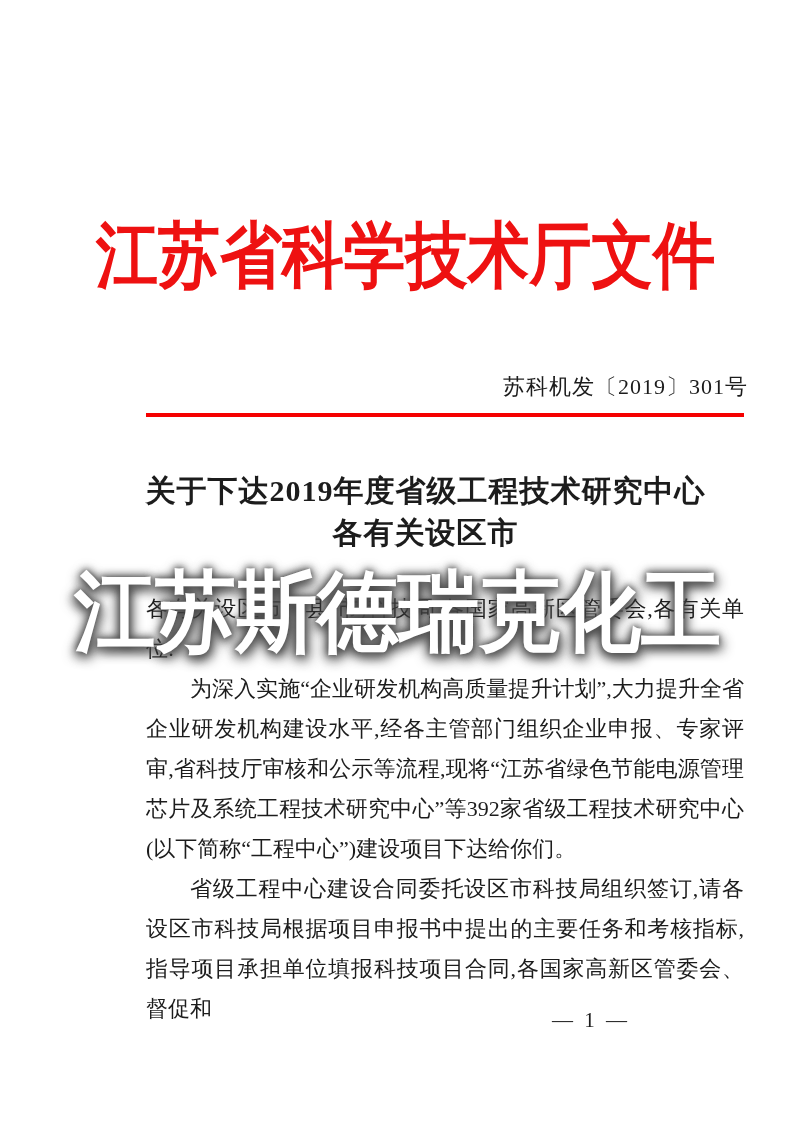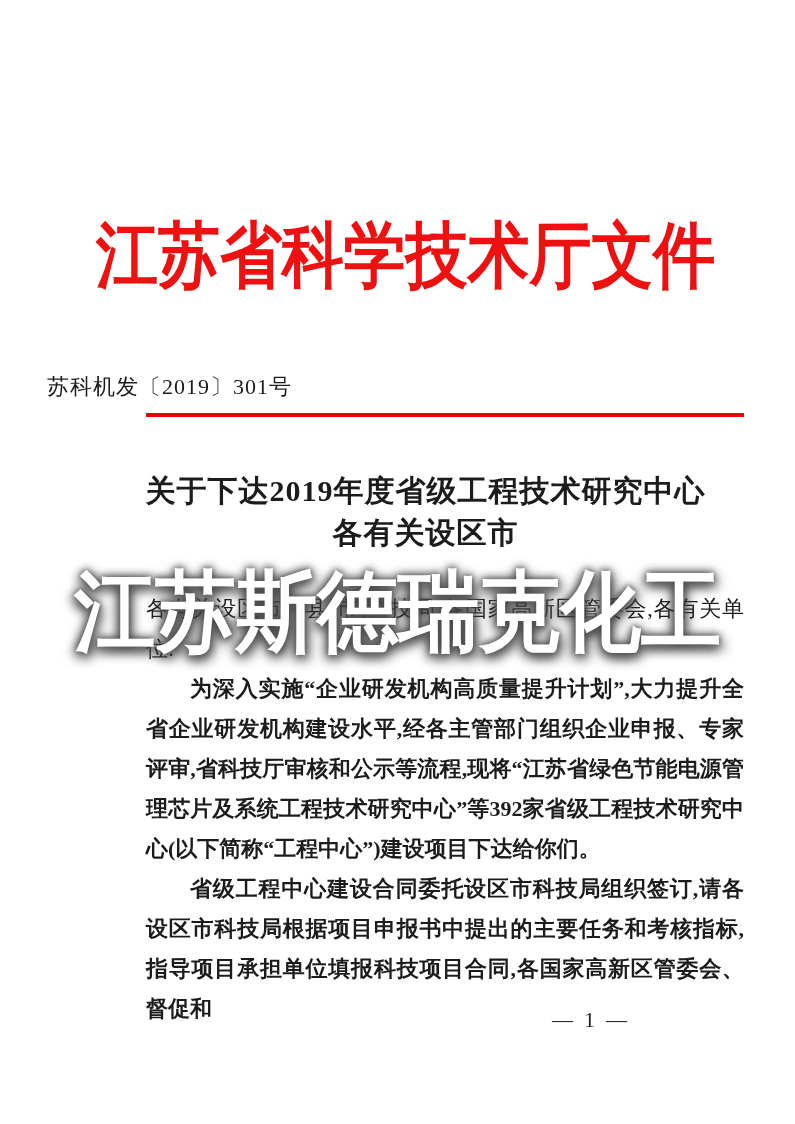--- a/index.html
+++ b/index.html
@@ -30,21 +30,21 @@
     white-space: nowrap;
     transform: scaleX(0.86);
     transform-origin: center;
     font-family: "Liberation Serif", "DejaVu Serif", serif;
   }
   .doc-number {
     position: absolute;
     top: 372px;
     left: 0;
     width: 100%;
-    text-align: left;
+    text-align: right;
     font-size: 22px;
     line-height: 30px;
     letter-spacing: 1px;
   }
   .red-rule {
     position: absolute;
     top: 413px;
     left: 99px;
     width: 598px;
     height: 4px;
@@ -70,21 +70,20 @@
     font-size: 22px;
     line-height: 40px;
     text-align: justify;
     text-justify: inter-ideograph;
   }
   .body-text p {
     margin: 0;
   }
   .para-indent {
     text-indent: 2em;
-    font-weight: bold;
   }
   .watermark {
     position: absolute;
     top: 568px;
     left: 50%;
     transform: translateX(-50%) scaleX(0.92);
     transform-origin: center;
     white-space: nowrap;
     font-size: 88px;
     line-height: 1;

